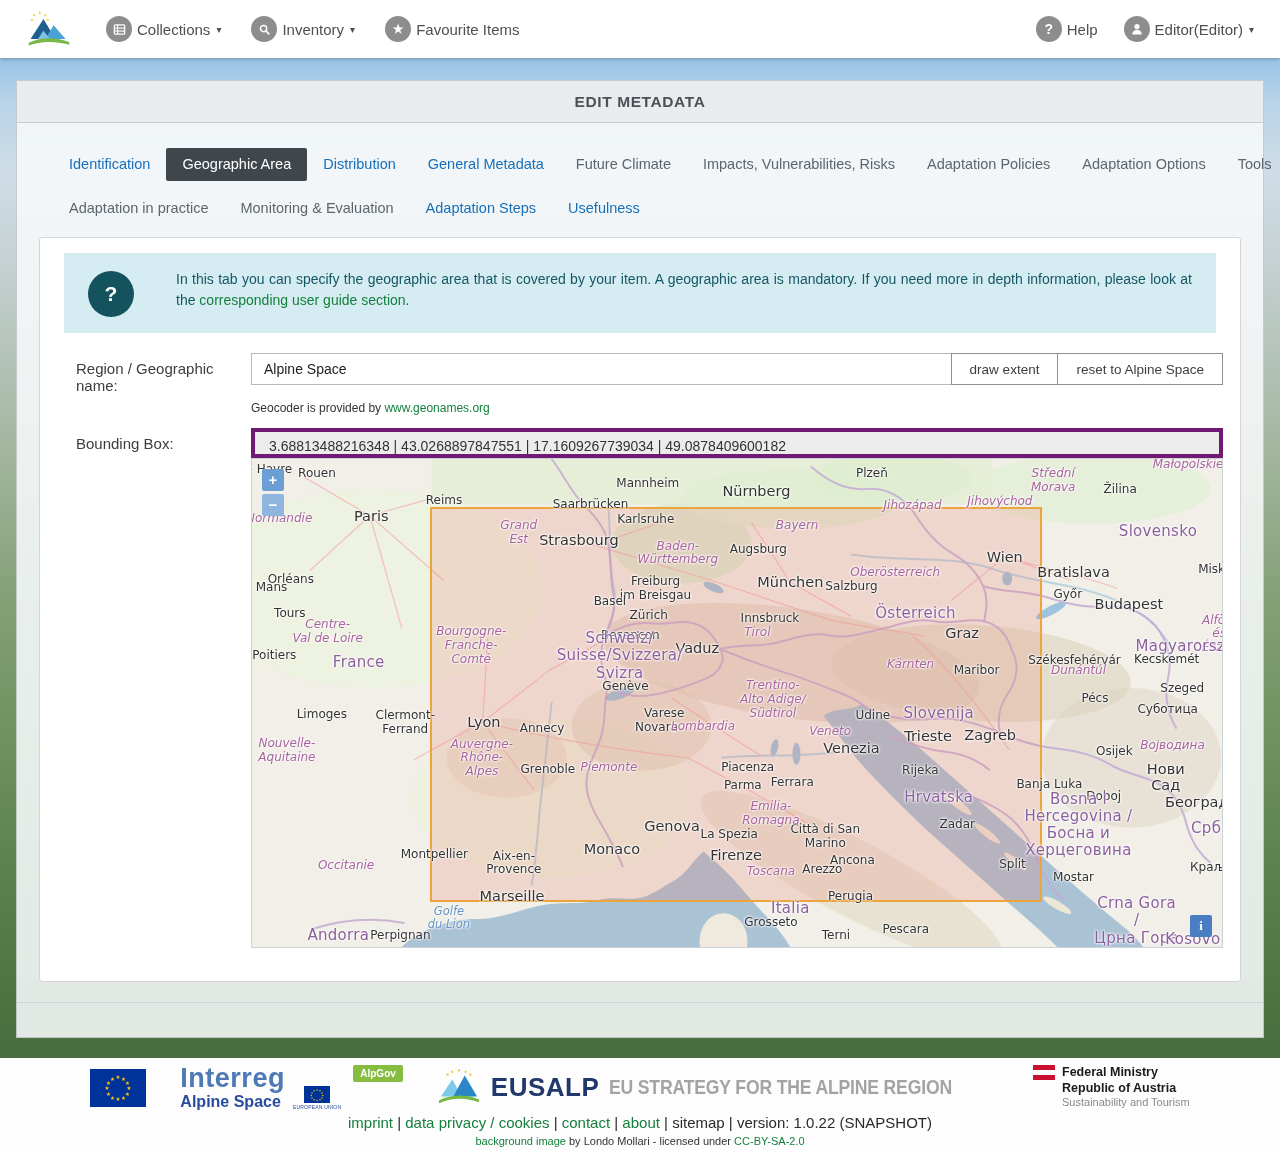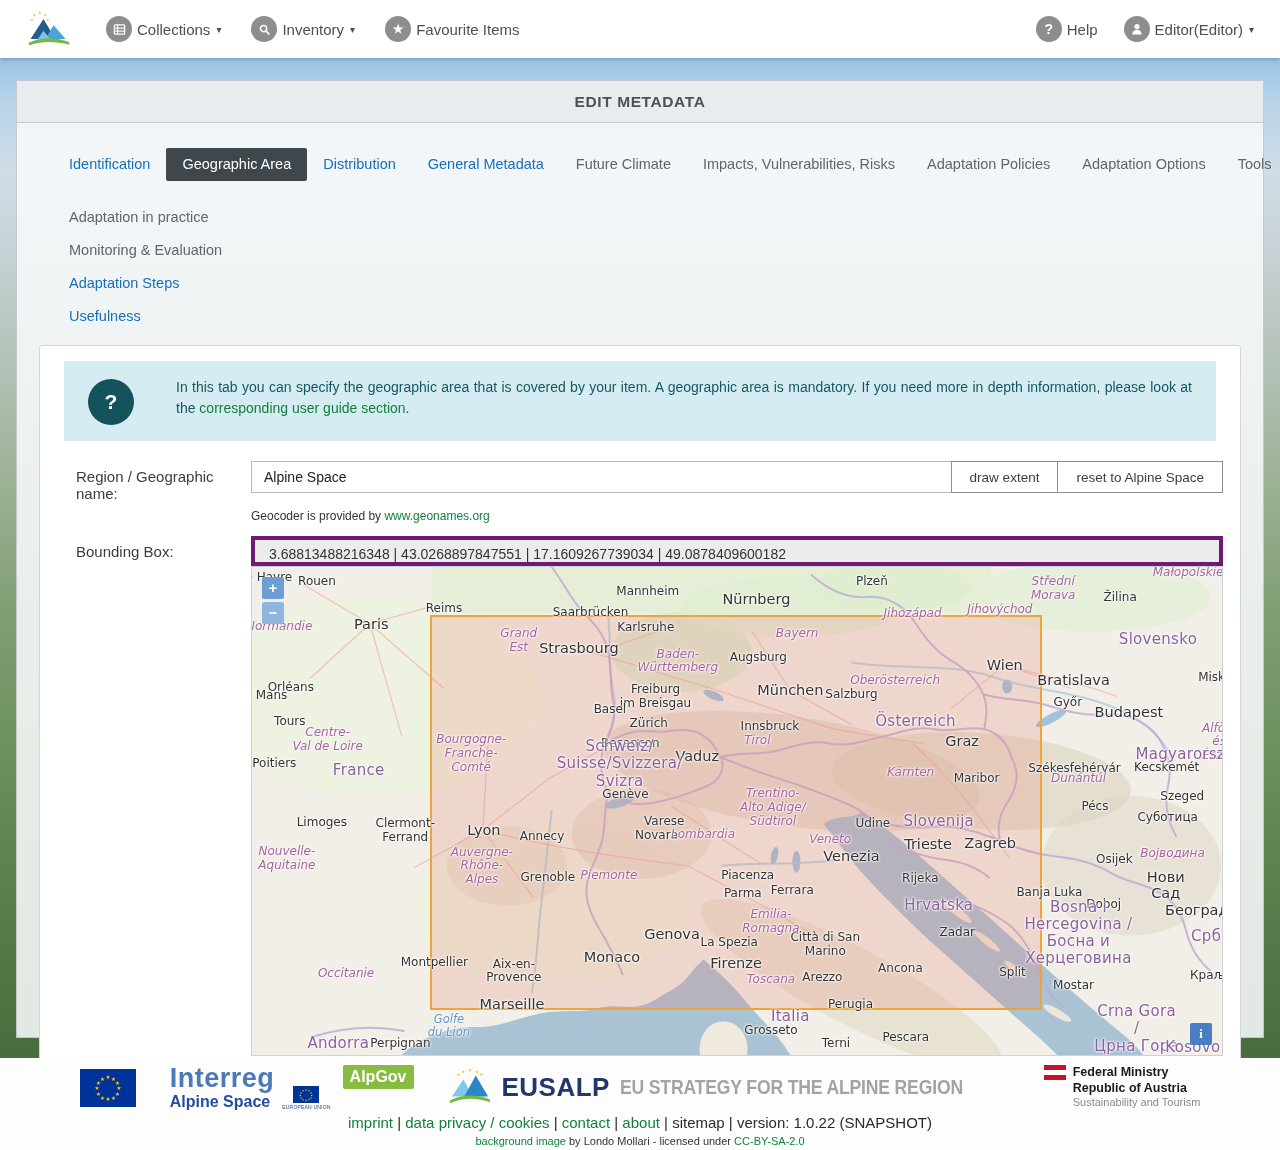--- a/index.html
+++ b/index.html
@@ -23,21 +23,21 @@
     align-items:center; justify-content:center; color:#fff; font-weight:bold; font-size:14px; flex:0 0 auto; }
   .caret { font-size:10px; color:#4f4f4f; margin-left:1px; }
   .topbar-right { margin-left:auto; display:flex; align-items:center; gap:26px; }
   
   .panel { position:absolute; left:16px; right:16px; top:80px; height:958px;
     background:rgba(247,249,251,0.88); border:1px solid rgba(175,180,186,.65); z-index:10; }
   .panel-title { height:42px; background:#e9ecef; border-bottom:1px solid #c7cbce; display:flex;
     align-items:center; justify-content:center; font-size:15.5px; font-weight:bold; color:#4b5156; letter-spacing:.6px; }
   .tabs { padding:25px 22px 0 36px; }
   .tabrow { display:flex; flex-wrap:nowrap; }
-  .tabrow + .tabrow { margin-top:20px;flex-direction:column; }
+  .tabrow + .tabrow { margin-top:11px; }
   .tab { padding:0 16px; height:33px; line-height:33px; font-size:14.5px; color:#176fba; cursor:pointer; white-space:nowrap; }
   .tab.muted { color:#5d666e; }
   .tab.active { background:#3f474d; color:#fff; border-radius:2px; }
   
   .card { margin:12px 22px 0; background:#fff; border:1px solid #d5d5d5; border-radius:3px; padding-bottom:33px; }
   .infobox { margin:15px 24px 0; background:#d5ecf2; display:flex; align-items:flex-start; padding:16px 20px 16px 24px; }
   .qicon { width:46px; height:46px; border-radius:50%; background:#14525e; color:#fff; font-size:21px; font-weight:bold;
     display:flex; align-items:center; justify-content:center; flex:0 0 auto; margin-top:2px; }
   .infotext { margin-left:42px; color:#155863; font-size:14px; line-height:1.5; text-align:justify; padding-right:4px; }
   .infotext a, .lnk { color:#15803d; text-decoration:none; cursor:pointer; }
@@ -82,21 +82,21 @@
     cursor:pointer; font-family:"Liberation Sans",sans-serif; }
   
   .footer { position:absolute; left:0; right:0; bottom:0; height:92px; background:#fdfdfd; z-index:15; }
   .logos { display:flex; align-items:center; justify-content:center; gap:34px; padding-top:7px; height:52px; }
   .interreg { display:flex; align-items:flex-end; gap:8px; }
   .interreg-text { display:flex; flex-direction:column; line-height:1; }
   .interreg-1 { font-size:27px; font-weight:bold; color:#4d79b6; letter-spacing:.5px; }
   .interreg-2 { font-size:16px; font-weight:bold; color:#274b9f; margin-top:2px; }
   .eu-small { display:flex; flex-direction:column; align-items:center; gap:1px; }
   .eu-small-label { font-size:5px; color:#274b9f; letter-spacing:.2px; }
-  .alpgov { background:#86bc40; color:#fff; font-size:16px; font-weight:bold; padding:3px 7px; border-radius:2px;
+  .alpgov { background:#86bc40; color:#fff; font-size:10px; font-weight:bold; padding:3px 7px; border-radius:2px;
     align-self:flex-start; margin-left:4px; }
   .eusalp { display:flex; align-items:center; gap:10px; }
   .eusalp-name { font-size:26px; font-weight:bold; color:#20386b; letter-spacing:.5px; }
   .eusalp-tag { font-size:20px; font-weight:bold; color:#a3a3a3; letter-spacing:-.2px; display:inline-block;
     transform:scaleX(.88); transform-origin:left center; white-space:nowrap; }
   .austria { display:flex; align-items:flex-start; gap:7px; }
   .austria-text { display:flex; flex-direction:column; line-height:1.25; }
   .at-1 { font-size:12.5px; font-weight:bold; color:#1a1a1a; }
   .at-3 { font-size:11px; color:#8a8a8a; }
   .links-line { text-align:center; font-size:15px; color:#2b2b2b; margin-top:4px; }
@@ -369,21 +369,21 @@
           <div class="map-label" style="left: 59.1%; top: 77.5%;">Città di San
 Marino</div>
           <div class="map-label" style="left: 72.7%; top: 75.1%;">Zadar</div>
           <div class="map-label" style="left: 27%; top: 82.9%;">Aix-en-
 Provence</div>
           <div class="map-label" style="left: 18.8%; top: 81.2%;">Montpellier</div>
           <div class="map-label lg" style="left: 26.8%; top: 89.6%;">Marseille</div>
           <div class="map-label" style="left: 15.3%; top: 97.8%;">Perpignan</div>
           <div class="map-label lg" style="left: 49.9%; top: 81.2%;">Firenze</div>
           <div class="map-label" style="left: 58.8%; top: 84.3%;">Arezzo</div>
-          <div class="map-label" style="left: 61.9%; top: 82.4%; margin-left: 48px;">Ancona</div>
+          <div class="map-label" style="left: 61.9%; top: 82.4%;">Ancona</div>
           <div class="map-label" style="left: 61.7%; top: 89.8%;">Perugia</div>
           <div class="map-label" style="left: 53.5%; top: 95.1%;">Grosseto</div>
           <div class="map-label" style="left: 60.2%; top: 97.8%;">Terni</div>
           <div class="map-label" style="left: 67.4%; top: 96.5%;">Pescara</div>
           <div class="map-label" style="left: 78.4%; top: 83.1%;">Split</div>
           <div class="map-label" style="left: 84.7%; top: 85.9%;">Mostar</div>
           <div class="map-label" style="left: 99.6%; top: 83.9%;">Краљево</div>
           <div class="map-label" style="left: 99.8%; top: 22.7%;">Miskolc</div>
           <div class="map-label region" style="left: 2.8%; top: 12.2%;">Normandie</div>
           <div class="map-label region" style="left: 7.8%; top: 35.5%;">Centre-

